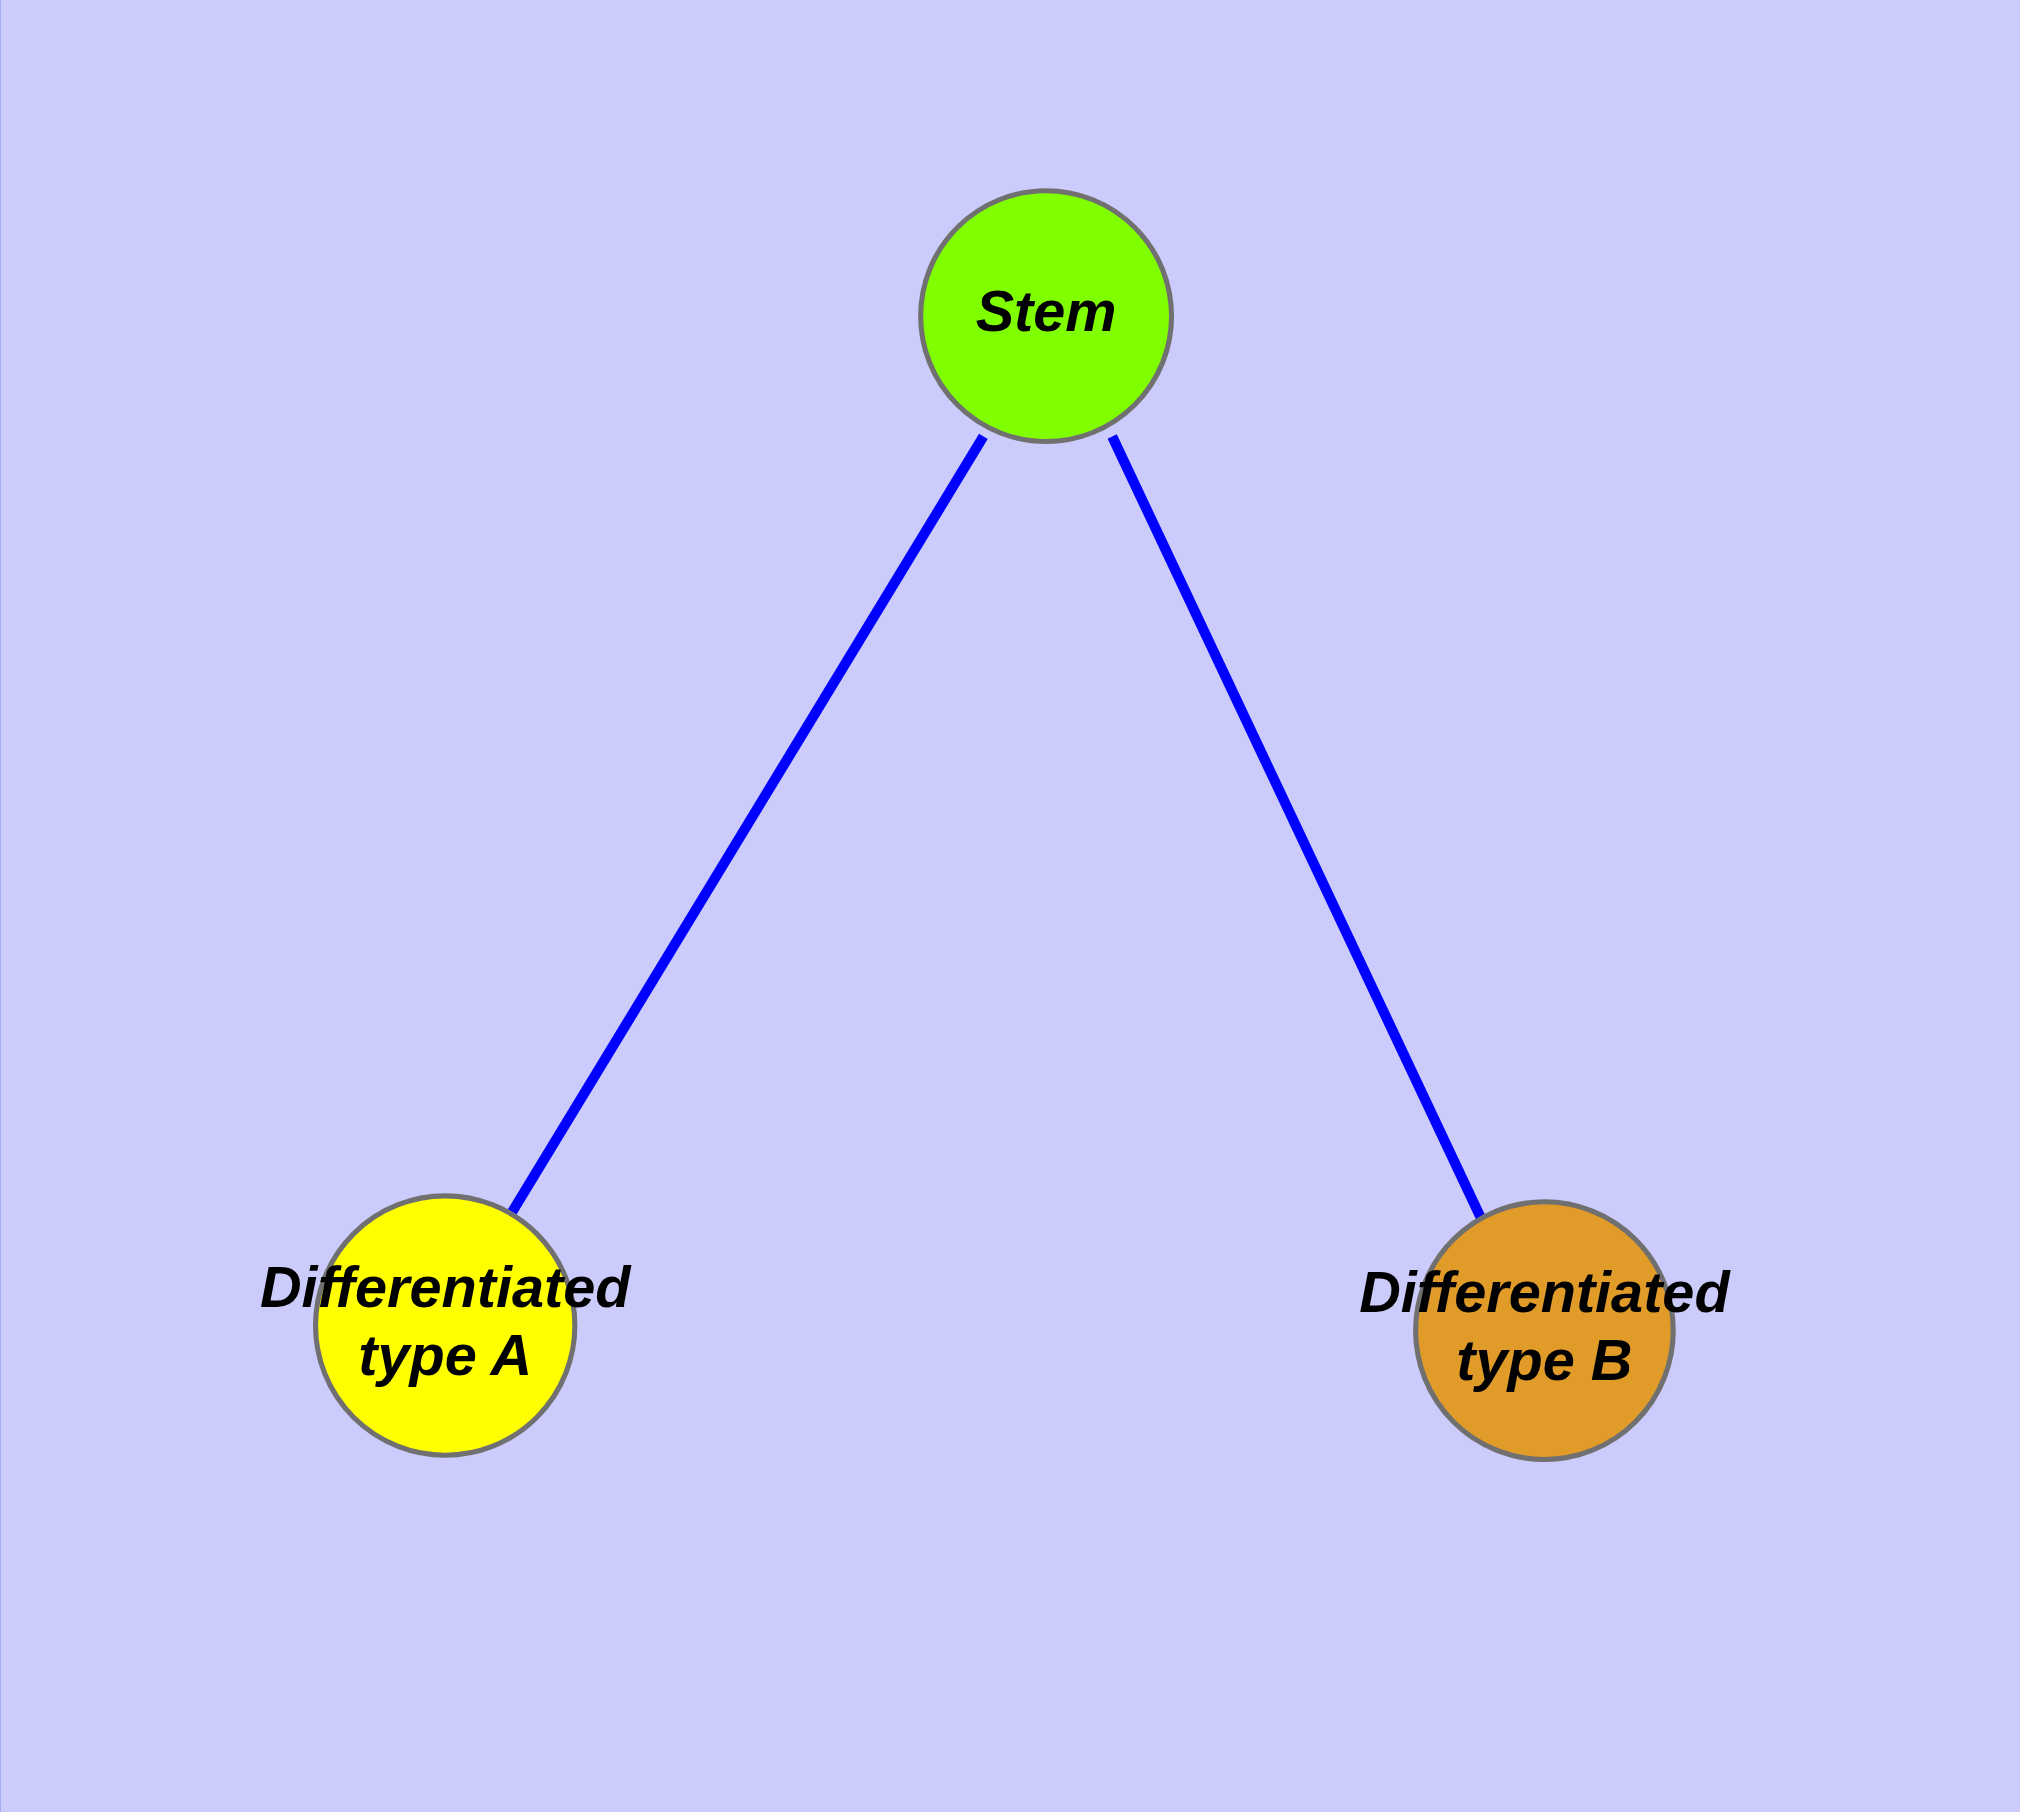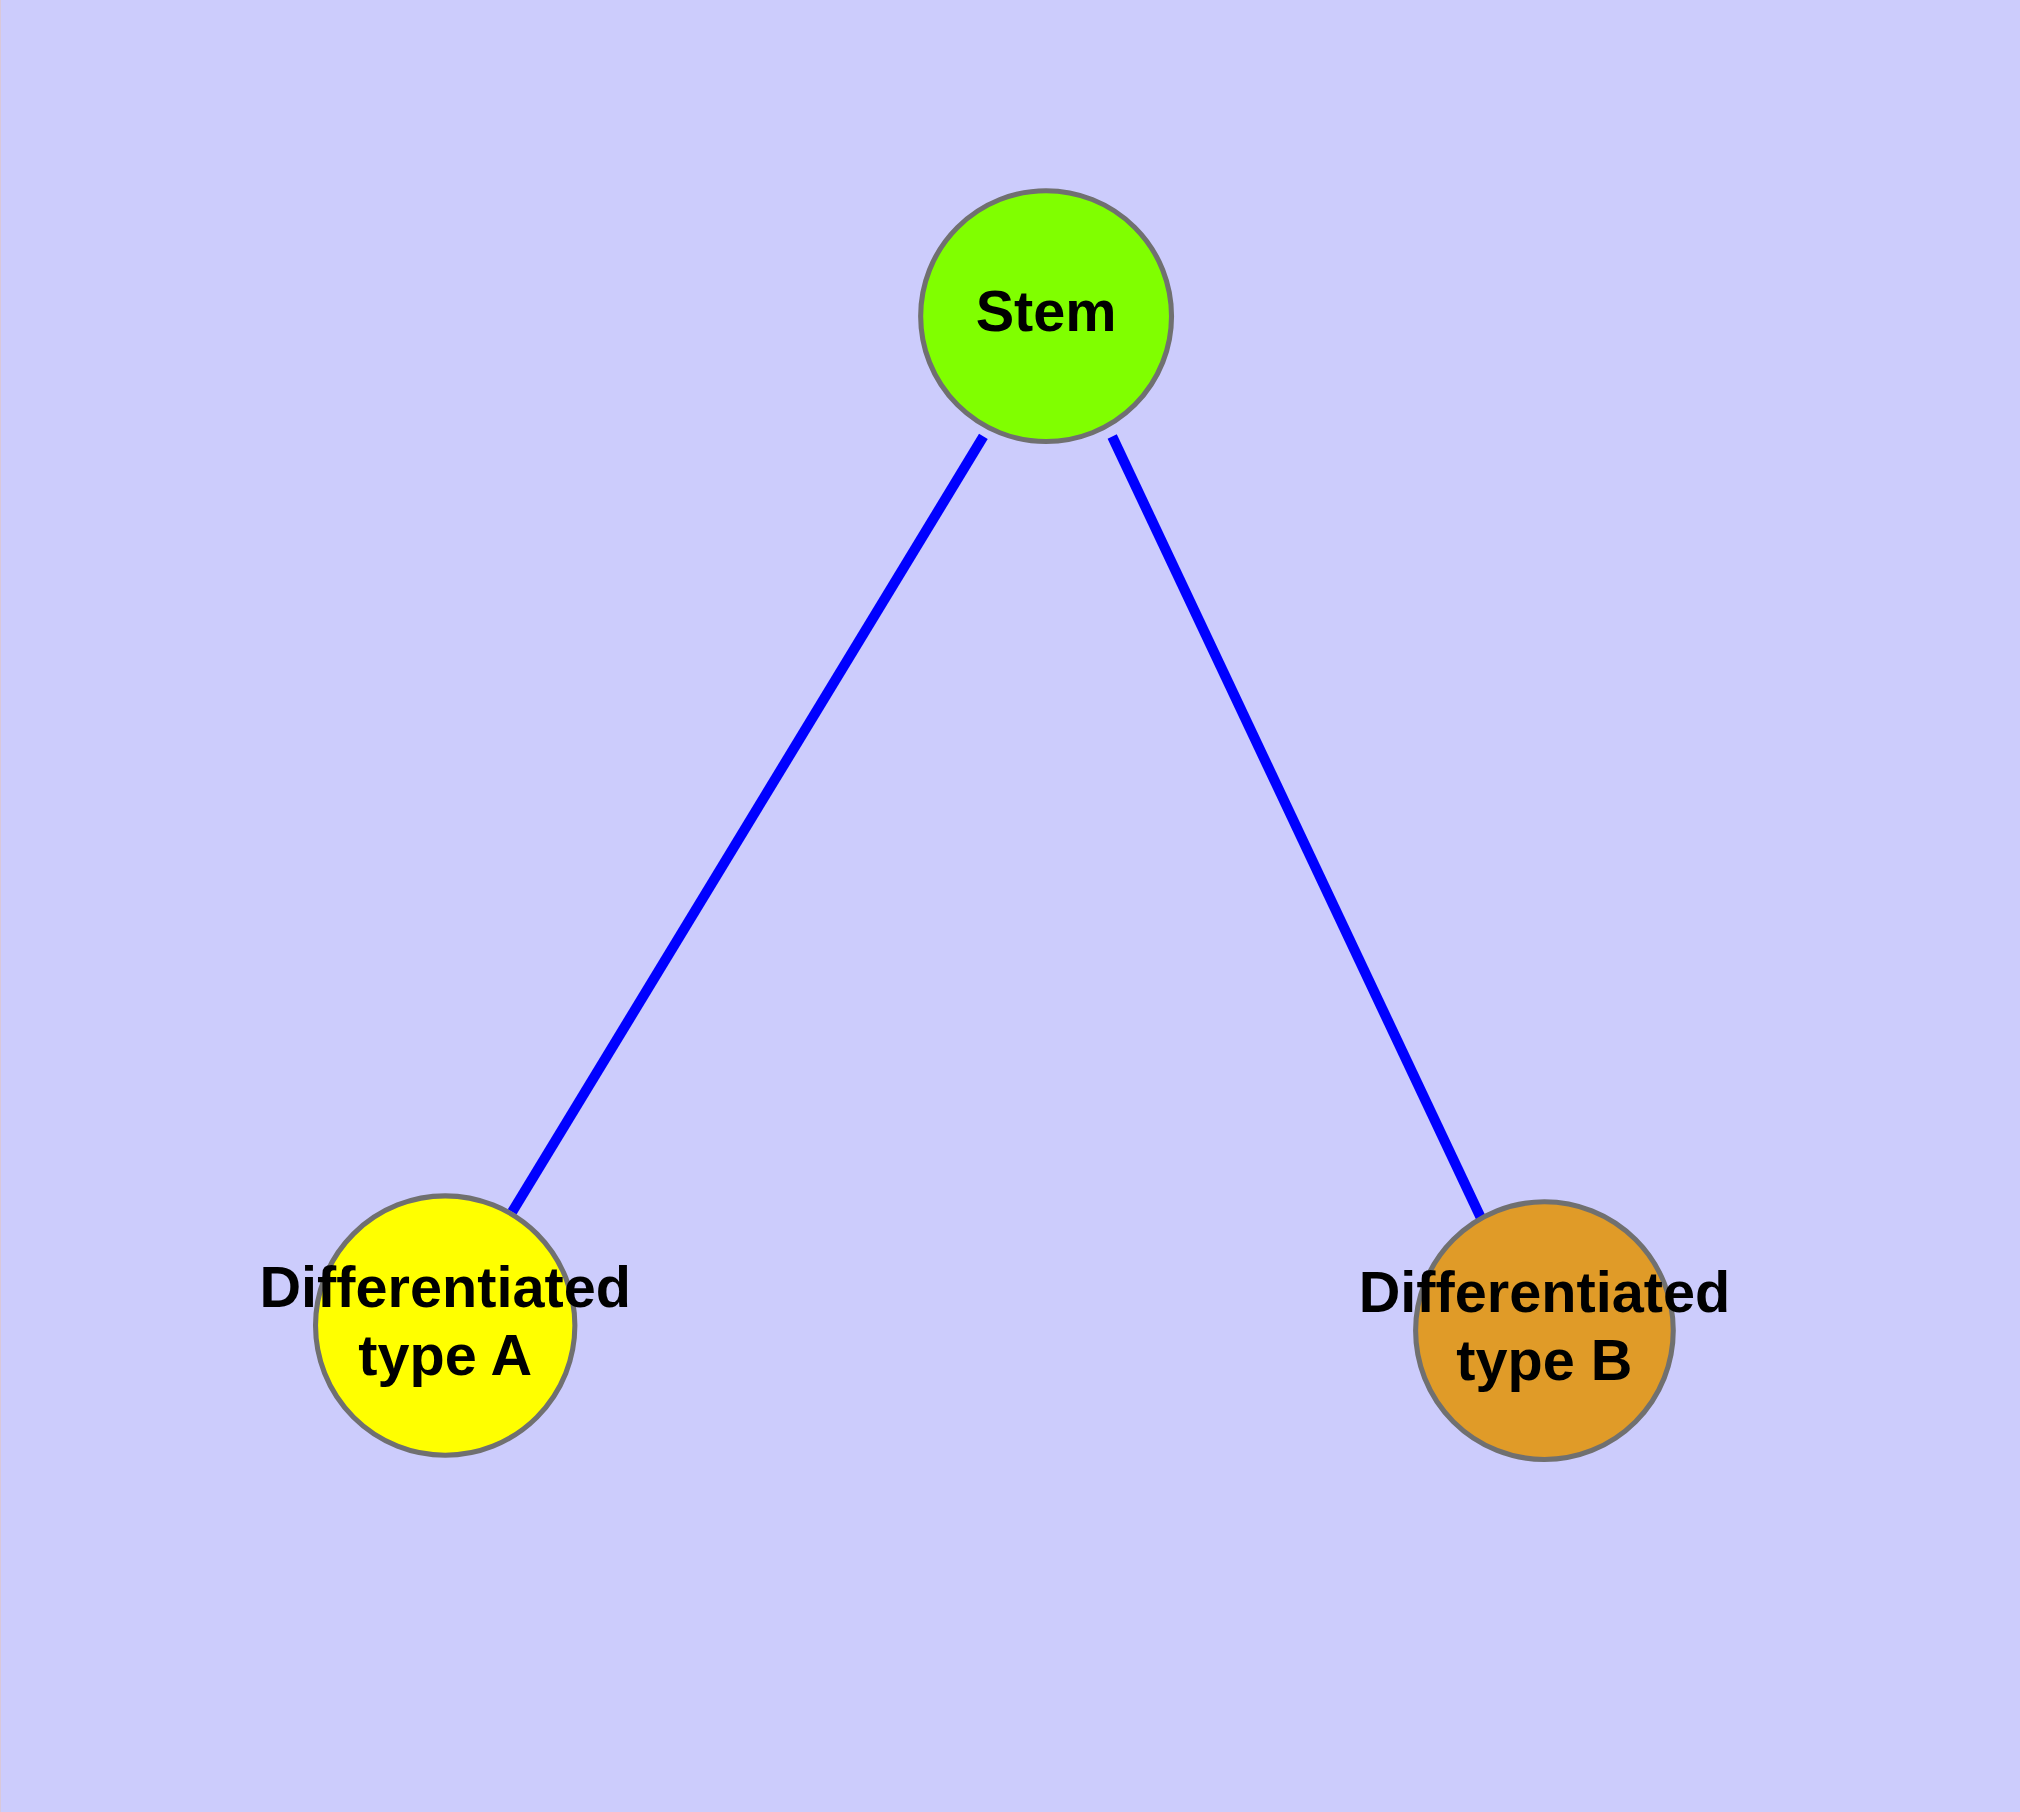--- a/index.html
+++ b/index.html
@@ -30,21 +30,21 @@
     fill: #000000;
     text-anchor: middle;
     dominant-baseline: middle;
     paint-order: normal;
     white-space: pre;
   }
 </style>
 </head>
 <body style="background: rgb(204, 204, 252);">
 
-<div id="stage" style="width: 2021px; height: 1812px; background: #fdba74;">
+<div id="stage" style="width: 2021px; height: 1812px; background: #1d4ed8; font-style: italic;">
   <svg id="graph-svg" viewBox="0 0 2384 2138" xmlns="http://www.w3.org/2000/svg" style="width: 2021px; height: 1812px;">
 
     <rect id="bg-rect" x="0" y="0" width="2384" height="2138" fill="#ccccfc"></rect>
 
     <g id="edges-layer">
         <line x1="1160" y1="515" x2="604" y2="1430" stroke="#0000ff" stroke-width="12" stroke-linecap="butt"></line>
         <line x1="1312" y1="515" x2="1747" y2="1437" stroke="#0000ff" stroke-width="12" stroke-linecap="butt"></line>
       </g>
     <g id="nodes-layer">
         <circle cx="1234" cy="373" r="148" fill="#80ff00" stroke="#707070" stroke-width="6"></circle>

